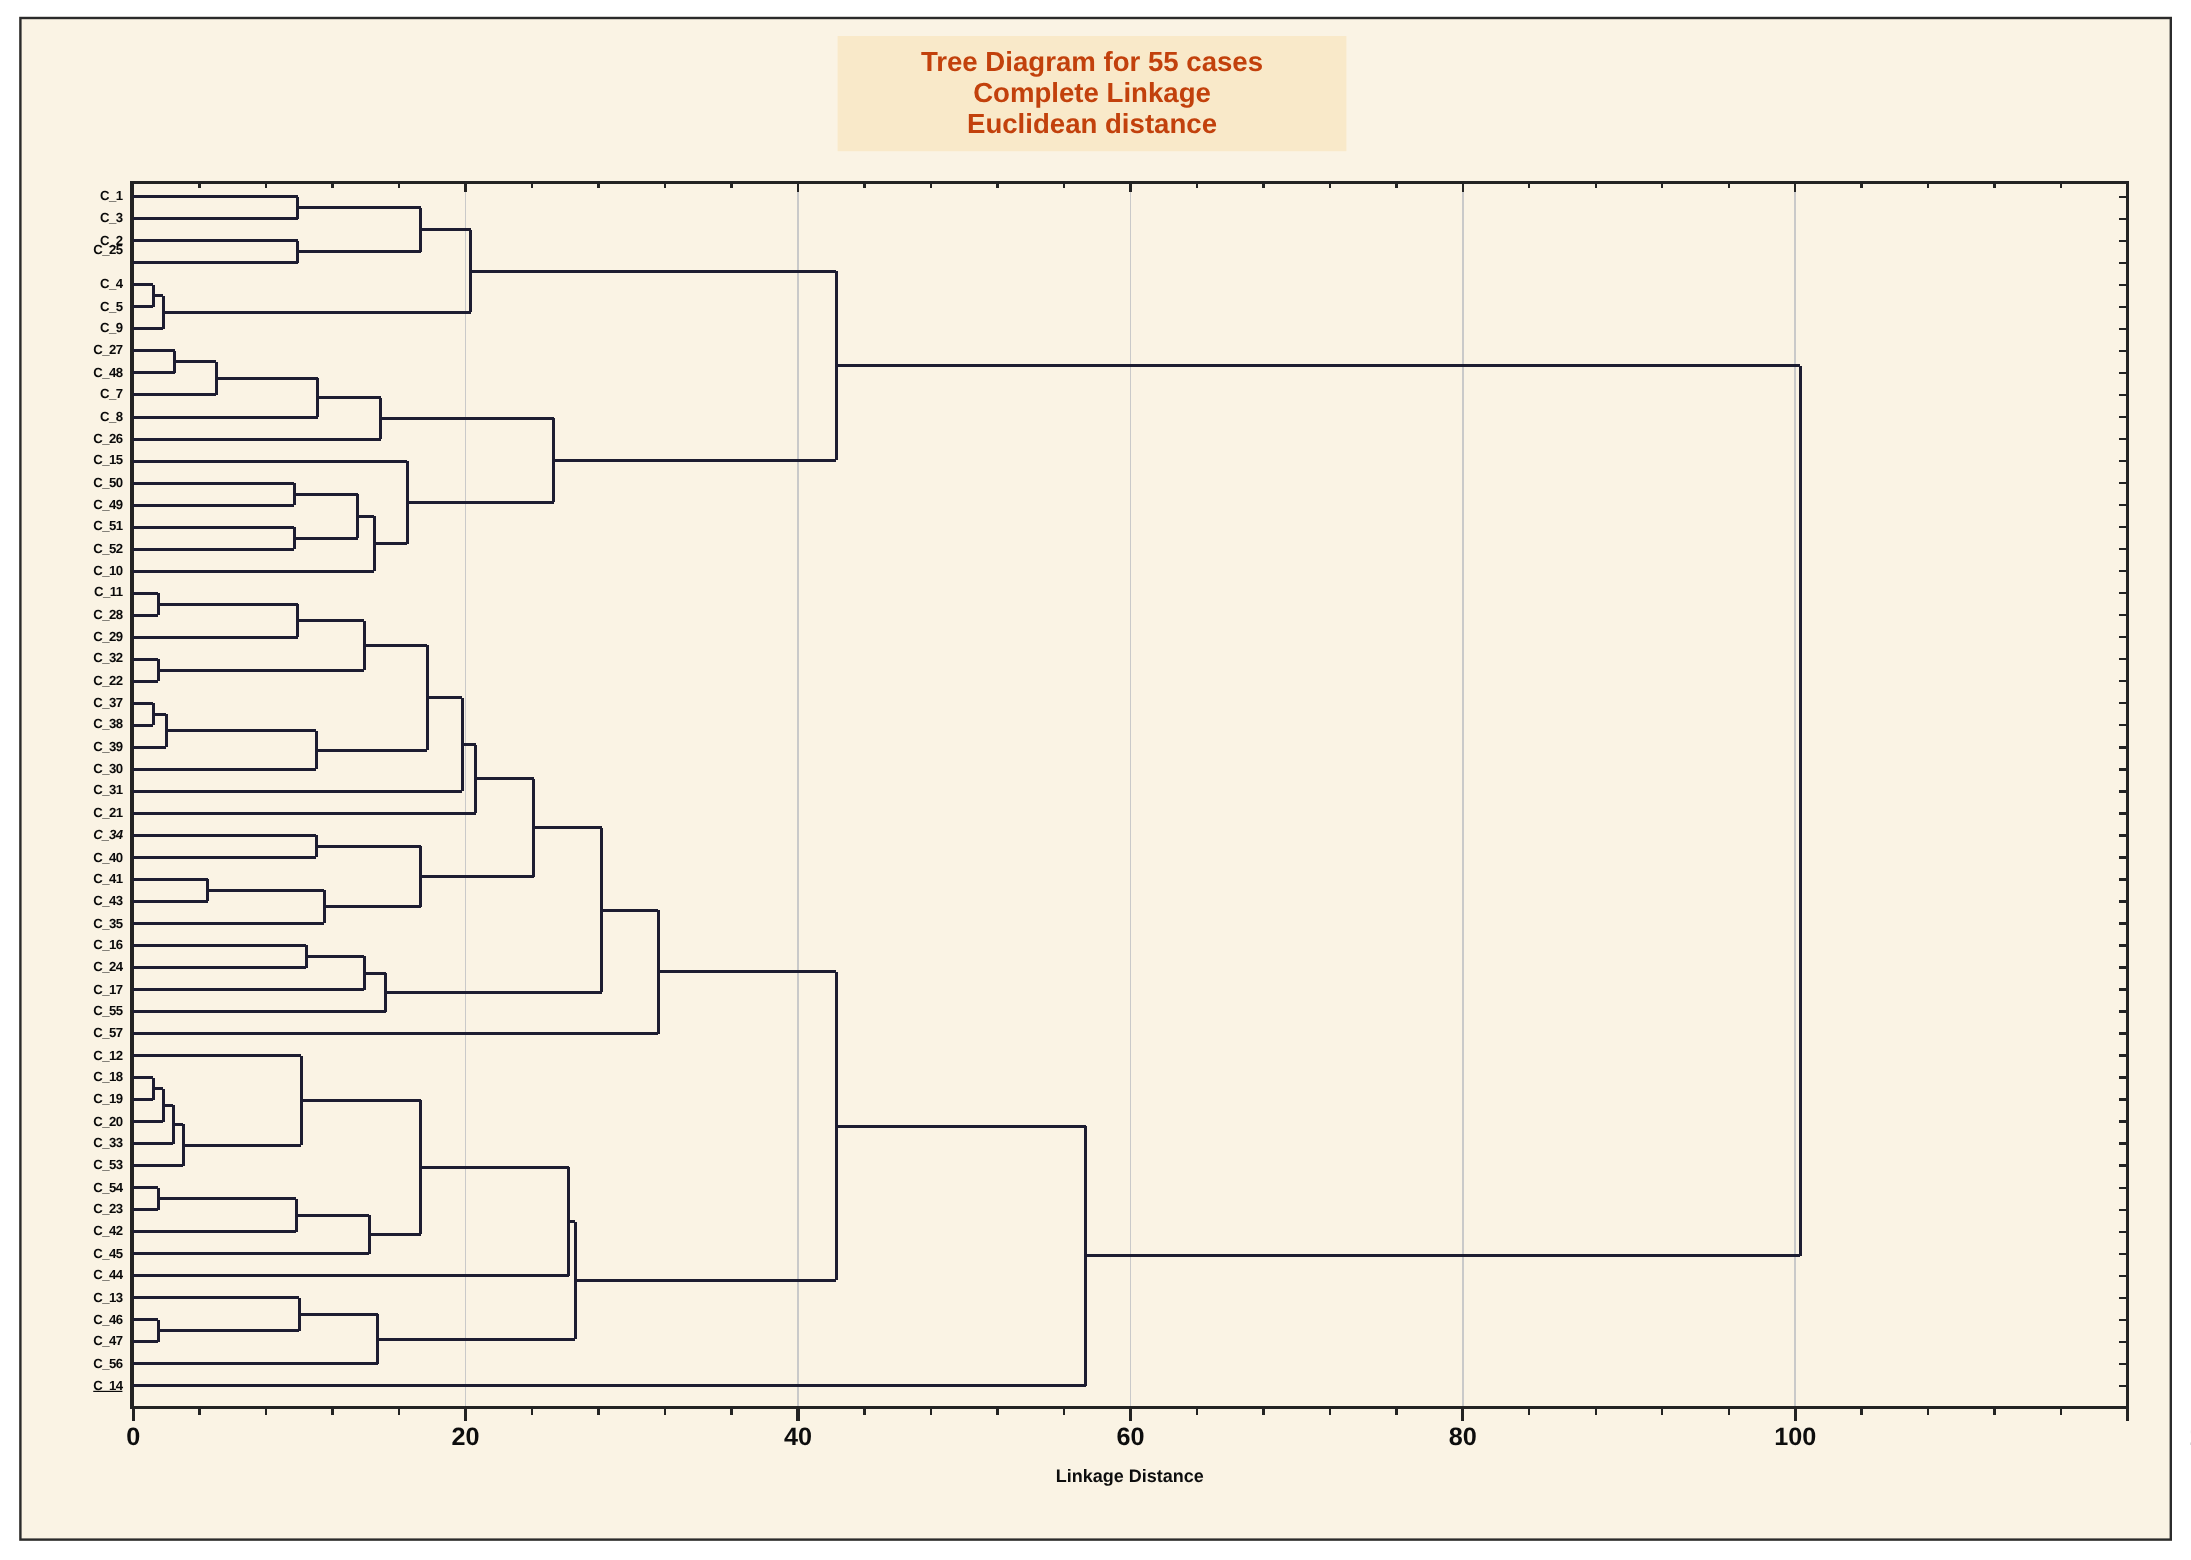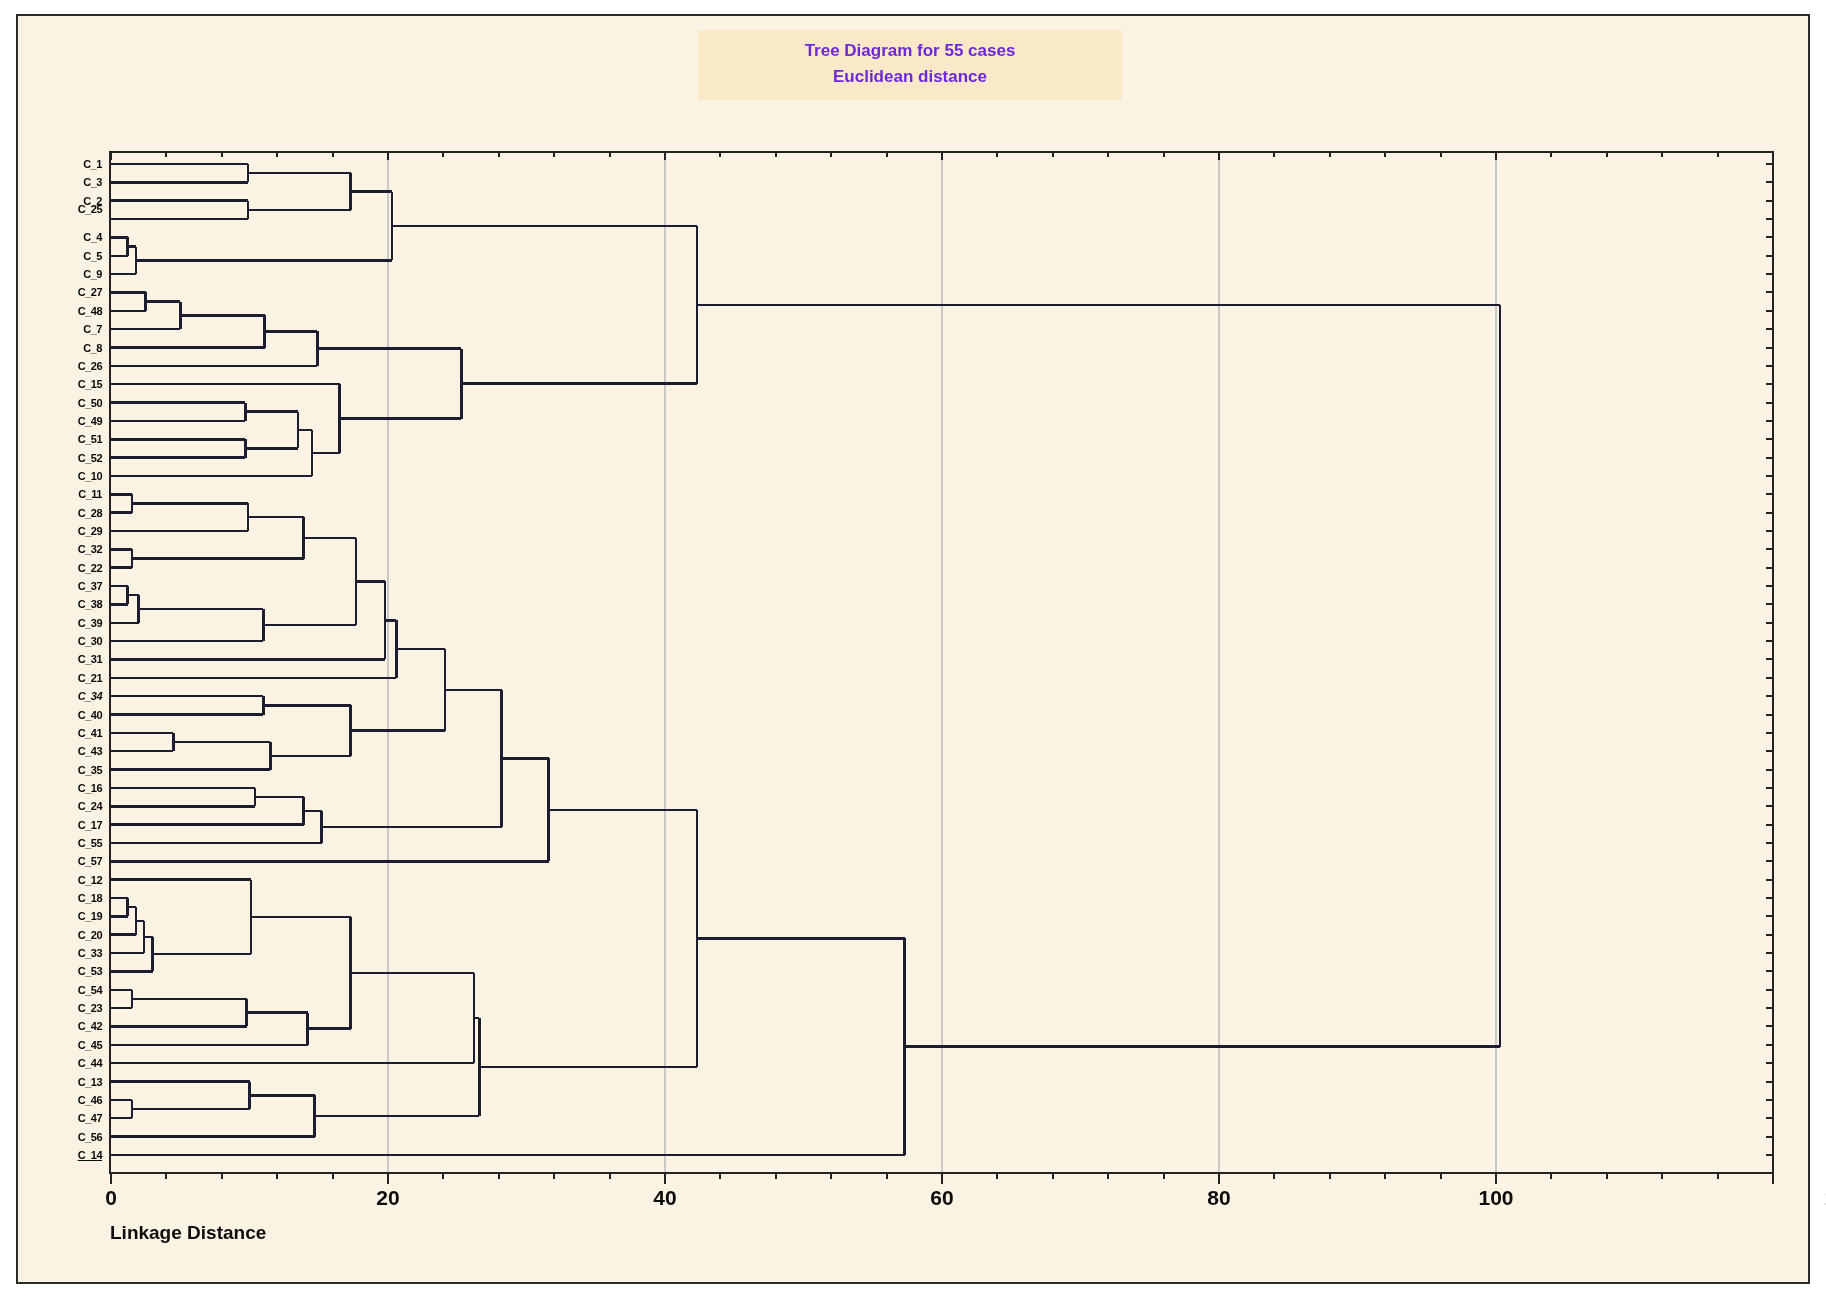--- a/index.html
+++ b/index.html
@@ -1,30 +1,31 @@
 <!DOCTYPE html>
 <html><head>
 <meta charset="utf-8">
 <style>
   html,body{margin:0;padding:0;background:#ffffff;}
   body{width:1826px;height:1300px;position:relative;font-family:"Liberation Sans","DejaVu Sans",sans-serif;overflow:hidden;}
   .frame{position:absolute;left:16px;top:14px;width:1794px;height:1270px;border:2px solid #2b2b2b;background:#faf3e4;box-sizing:border-box;}
-  .title-box{position:absolute;left:698px;top:30px;width:424px;background:#f9e9c9;color:#6d28d9;text-align:center;font-weight:bold;font-size:17px;line-height:26px;padding:8px 0 10px 0;}
+  .title-box{position:absolute;left:698px;top:30px;width:424px;background:#f9e9c9;color:#c2410c;text-align:center;font-weight:bold;font-size:23px;line-height:26px;padding:8px 0 10px 0;}
   svg{position:absolute;left:0;top:0;}
   .leaf-label{position:absolute;left:8px;width:94px;text-align:right;font-weight:bold;font-size:11px;line-height:17px;color:#0a0a0a;letter-spacing:-0.5px;}
   .x-tick-label{position:absolute;width:80px;text-align:center;font-weight:bold;font-size:21px;color:#0d0d0d;top:1186px;}
-  .x-axis-title{position:absolute;left:110px;top:1222px;width:1663px;text-align:left;font-weight:bold;font-size:19px;color:#0d0d0d;}
+  .x-axis-title{position:absolute;left:110px;top:1222px;width:1663px;text-align:center;font-weight:bold;font-size:15px;color:#0d0d0d;}
 </style>
 </head>
 <body>
 
 <div class="frame"></div>
 
 <div class="title-box">
   <div>Tree Diagram for 55 cases</div>
+  <div>Complete Linkage</div>
   <div>Euclidean distance</div>
 </div>
 
 <svg id="plot-svg" width="1826" height="1300" viewBox="0 0 1826 1300">
     <line x1="388" y1="152" x2="388" y2="1173" stroke="#c9c9c9" stroke-width="1.4" shape-rendering="crispEdges"></line>
     <line x1="665" y1="152" x2="665" y2="1173" stroke="#c9c9c9" stroke-width="1.4" shape-rendering="crispEdges"></line>
     <line x1="942" y1="152" x2="942" y2="1173" stroke="#c9c9c9" stroke-width="1.4" shape-rendering="crispEdges"></line>
     <line x1="1219" y1="152" x2="1219" y2="1173" stroke="#c9c9c9" stroke-width="1.4" shape-rendering="crispEdges"></line>
     <line x1="1496" y1="152" x2="1496" y2="1173" stroke="#c9c9c9" stroke-width="1.4" shape-rendering="crispEdges"></line>
     <rect x="110" y="152" width="1663" height="1021" fill="none" stroke="#232323" stroke-width="2.6" shape-rendering="crispEdges"></rect>

